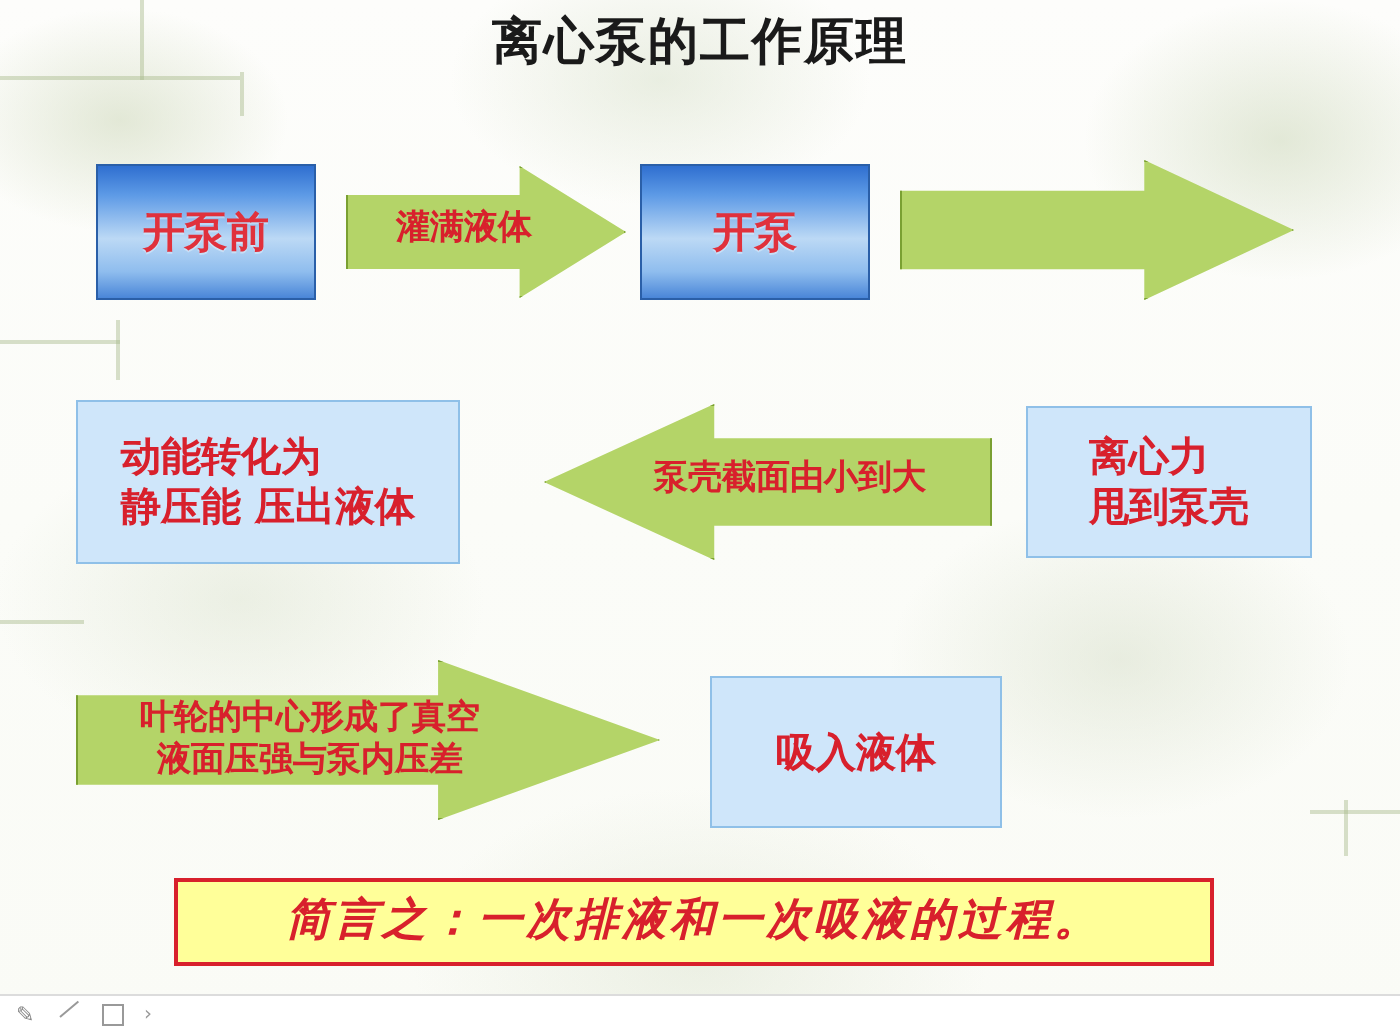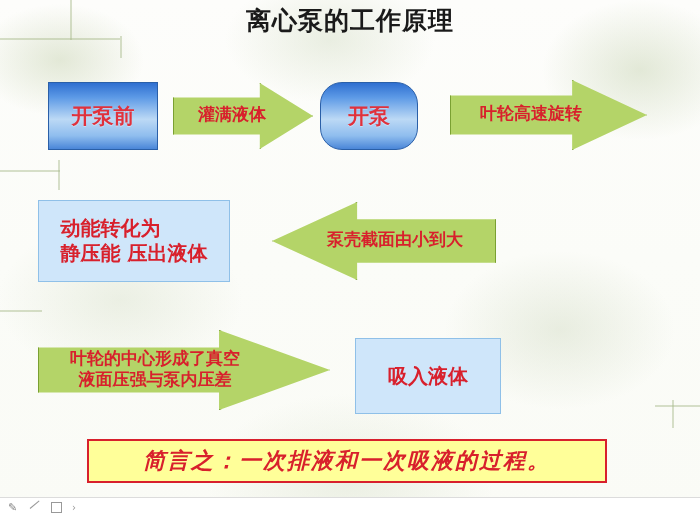--- a/index.html
+++ b/index.html
@@ -162,31 +162,32 @@
   <div class="bgline h" style="left:655px; top:405px; width:45px;"></div>
   <div class="bgline v" style="left:672px; top:400px; height:28px;"></div>
 
   <div id="title">离心泵的工作原理</div>
 
   <div class="box box-blue" style="left:48px; top:82px; width:110px; height:68px;">开泵前</div>
 
   <div class="arrow arrow-right" style="left:173px; top:83px; width:138px; height:64px;"></div>
   <div class="arrow-label" style="left:178px; top:100px; width:108px; height:30px;">灌满液体</div>
 
-  <div class="box box-blue" style="left:320px; top:82px; width:98px; height:68px;border-radius:22px;">开泵</div>
+  <div class="box box-blue" style="left:320px; top:82px; width:115px; height:68px;">开泵</div>
 
   <div class="arrow arrow-right" style="left:450px; top:80px; width:195px; height:68px;"></div>
-  <div class="arrow-label" style="left:455px; top:99px; width:152px; height:30px;">叶轮高速旋转</div>
 
   <div class="box box-lightblue" style="left:38px; top:200px; width:192px; height:82px; padding:4px 6px;">动能转化为
 静压能   压出液体</div>
 
   <div class="arrow arrow-left" style="left:272px; top:202px; width:222px; height:76px;"></div>
   <div class="arrow-label" style="left:300px; top:225px; width:190px; height:30px;text-align:right;">泵壳截面由小到大</div>
 
+  <div class="box box-lightblue" style="left:513px; top:203px; width:143px; height:76px;">离心力
+甩到泵壳</div>
 
   <div class="arrow arrow-right" style="left:38px; top:330px; width:290px; height:78px;"></div>
   <div class="arrow-label" style="left:44px; top:341px; width:222px; height:56px;font-family:Liberation Serif, serif;">叶轮的中心形成了真空
 液面压强与泵内压差</div>
 
   <div class="box box-lightblue" style="left:355px; top:338px; width:146px; height:76px;">吸入液体</div>
 
   <div class="box box-yellow" style="left:87px; top:439px; width:520px; height:44px;">简言之：一次排液和一次吸液的过程。</div>
 
   <div id="toolbar">

